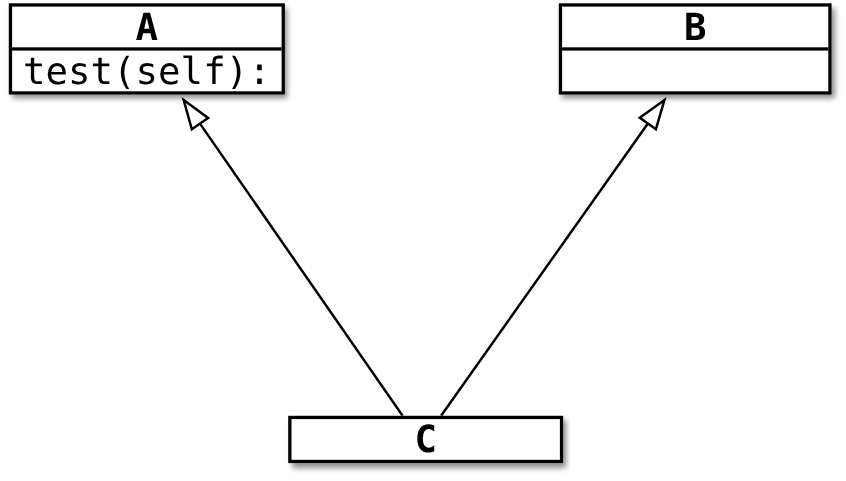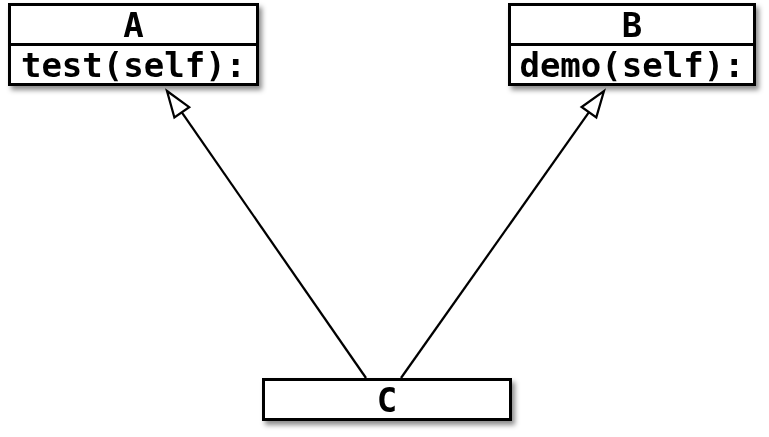--- a/index.html
+++ b/index.html
@@ -42,21 +42,21 @@
   }
   .compartment-divider-top {
     border-bottom: 3px solid #000000;
   }
   .class-method {
     height: 37px;
     display: flex;
     align-items: center;
     justify-content: center;
     font-size: 34px;
-    font-weight: bold;
+    font-weight: normal;
     line-height: 1;
     white-space: nowrap;
     border-radius: 13px;
   }
   #box-a { left: 8px;   top: 3px;   width: 251px; height: 83px; }
   #box-b { left: 508px; top: 3px;   width: 248px; height: 83px; }
   #box-c { left: 262px; top: 378px; width: 250px; height: 43px; }
   .edge-line {
     stroke: #000000;
     stroke-width: 2.25;
@@ -85,20 +85,19 @@
     </g>
   </svg>
 
   <div class="class-box" id="box-a">
     <div class="class-title compartment-divider-top">A</div>
     <div class="class-method">test(self):</div>
   </div>
 
   <div class="class-box" id="box-b">
     <div class="class-title compartment-divider-top">B</div>
-    <div class="class-method">demo(self):</div>
   </div>
 
   <div class="class-box" id="box-c">
     <div class="class-title">C</div>
   </div>
 
 </div>
 
 </body></html>

